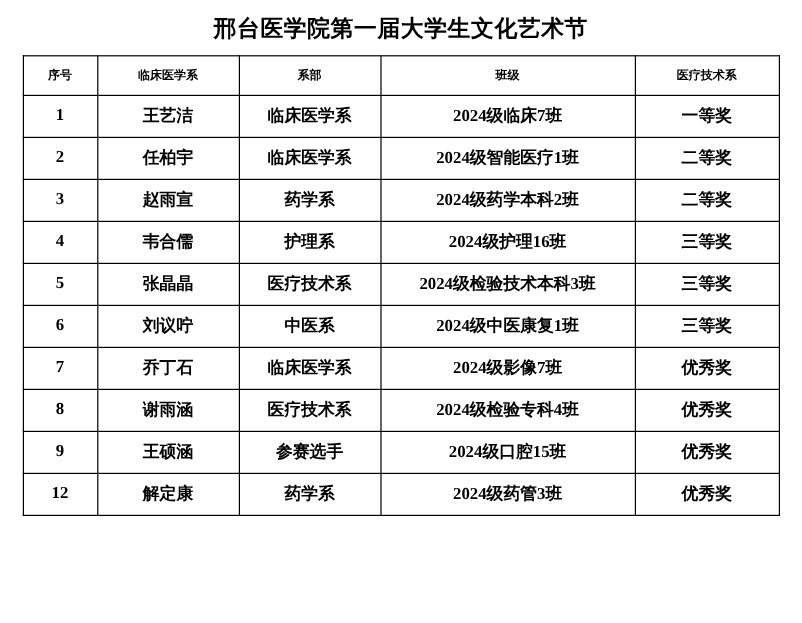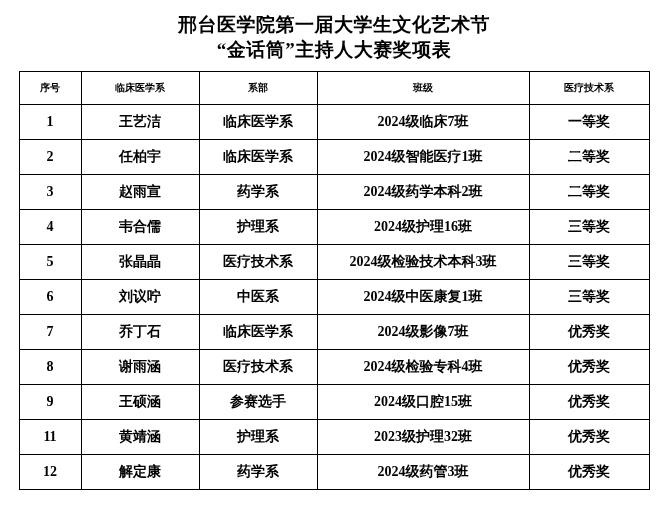--- a/index.html
+++ b/index.html
@@ -60,21 +60,20 @@
   .col-class { width: 212px; }
   .col-award { width: 120px; }
 </style>
 </head>
 <body>
 
 <div class="page">
 
   <div class="title-block">
     <div class="title-line">邢台医学院第一届大学生文化艺术节</div>
-    <div class="title-line">“金话筒”主持人大赛奖项表</div>
   </div>
 
   <table class="award-table">
     <colgroup>
       <col class="col-no">
       <col class="col-name">
       <col class="col-dept">
       <col class="col-class">
       <col class="col-award">
     </colgroup>
@@ -145,27 +144,20 @@
         <td>优秀奖</td>
       </tr>
       <tr>
         <td>9</td>
         <td>王硕涵</td>
         <td>参赛选手</td>
         <td>2024级口腔15班</td>
         <td>优秀奖</td>
       </tr>
       <tr>
-        <td>11</td>
-        <td>黄靖涵</td>
-        <td>护理系</td>
-        <td>2023级护理32班</td>
-        <td>优秀奖</td>
-      </tr>
-      <tr>
         <td>12</td>
         <td>解定康</td>
         <td>药学系</td>
         <td>2024级药管3班</td>
         <td>优秀奖</td>
       </tr>
     </tbody>
   </table>
 
 </div>

